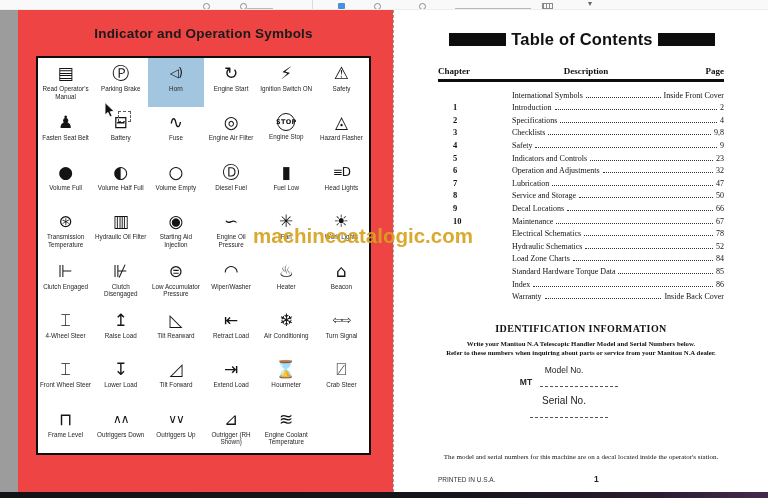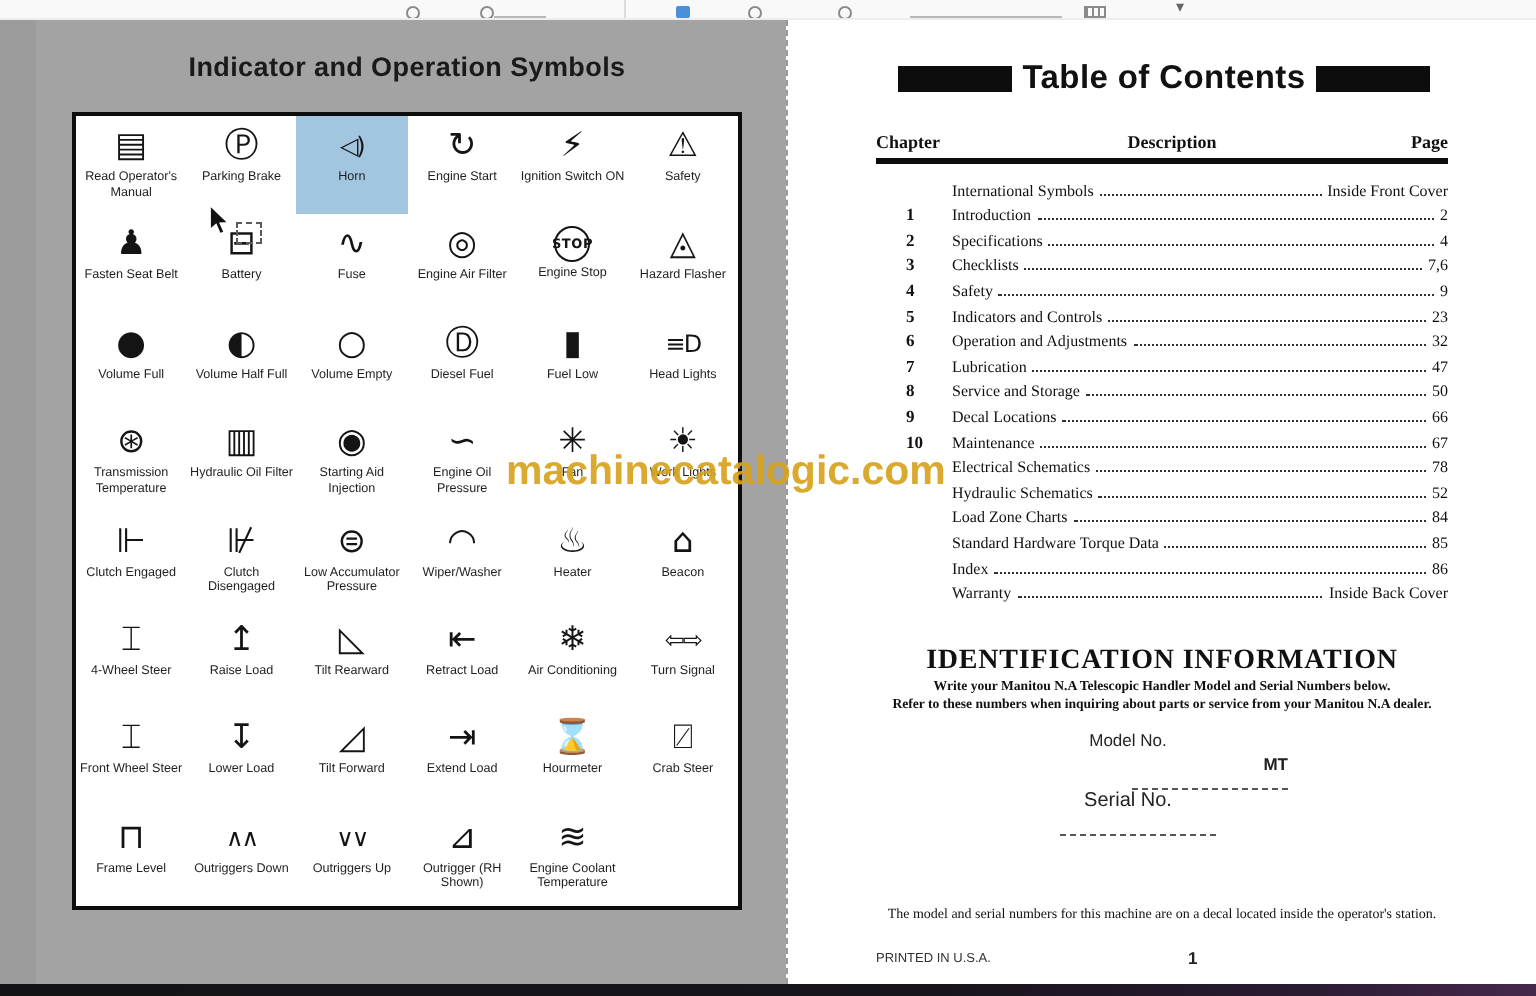--- a/index.html
+++ b/index.html
@@ -13,21 +13,21 @@
   .tb-divider { position:absolute; top:0; width:1px; height:9px; background:#dcdcdc; }
   .tb-blue { position:absolute; top:3px; width:7px; height:6px; background:#4a90d9; border-radius:1px; }
   .tb-grid { position:absolute; top:3px; width:11px; height:6px; border:1px solid #8a8a8a; background:repeating-linear-gradient(90deg,#8a8a8a 0 1px,transparent 1px 3px); }
   .tb-caret { position:absolute; top:-1px; font-size:8px; color:#666; line-height:10px; }
 
   #gutter { position:absolute; left:0; top:10px; width:18px; height:482px; background:#9c9c9c; z-index:4; }
   #bottom-bar { position:absolute; left:0; bottom:0; width:768px; height:6px; background:linear-gradient(90deg,#131317 0%,#17141c 60%,#2a1b31 85%,#45294d 100%); z-index:6; }
   #page-split { position:absolute; left:393px; top:10px; height:482px; width:0; border-left:1px dashed #999; z-index:3; }
 
   
-  #left-page { position:absolute; left:18px; top:10px; width:375px; height:482px; background:#a3a3a3; z-index:2; }
+  #left-page { position:absolute; left:18px; top:10px; width:375px; height:482px; background:#ef4444; z-index:2; }
   #lp-title { position:absolute; left:18px; top:16px; width:335px; text-align:center; font-size:13.5px; font-weight:bold; color:#1a1a1a; letter-spacing:0.2px; }
   #symbol-box { position:absolute; left:18px; top:46px; width:335px; height:399px; border:2px solid #0d0d0d; background:#fff; }
   #symbol-grid { display:grid; grid-template-columns:repeat(6,1fr); grid-template-rows:repeat(8,1fr); width:100%; height:100%; }
   .cell { display:flex; flex-direction:column; align-items:center; justify-content:flex-start; padding-top:3px; overflow:hidden; }
   .cell.hl { background:#a3c6e0; }
   .glyph { font-family:"DejaVu Sans", sans-serif; font-size:17px; line-height:24px; height:24px; color:#141414; display:flex; align-items:center; justify-content:center; }
   .glyph-multi { font-size:12px; letter-spacing:-1px; }
   .glyph-word { font-size:6.5px; font-weight:bold; letter-spacing:0.3px; line-height:1; height:auto; margin:8px 0 7px 0; color:#141414; }
   .glyph-circle { border:1.5px solid #141414; border-radius:50%; width:18px; height:18px; margin:3px 0 2px 0; display:flex; align-items:center; justify-content:center; }
   .sym-label { font-size:6.3px; line-height:1.25; text-align:center; color:#1f1f1f; padding:0 1px; font-family:"Liberation Sans", sans-serif; }
@@ -42,30 +42,30 @@
   .toc-bar { width:57px; height:13px; background:#0d0d0d; }
   #toc-title { font-size:16.5px; font-weight:bold; color:#111; margin:0 5px; white-space:nowrap; letter-spacing:0.2px; }
   #toc-cols { position:absolute; left:44px; top:56px; width:286px; display:flex; font-family:"Liberation Serif", serif; font-weight:bold; font-size:9px; color:#111; }
   #col-chapter { width:70px; text-align:left; }
   #col-desc { flex:1; text-align:center; }
   #col-page { width:60px; text-align:right; }
   #toc-rule { position:absolute; left:44px; top:69px; width:286px; height:2.5px; background:#0d0d0d; }
   #toc-list { position:absolute; left:44px; top:78px; width:286px; font-family:"Liberation Serif", serif; color:#111; }
   .toc-row { display:flex; align-items:flex-end; height:12.6px; font-size:8px; }
   .toc-ch { width:38px; padding-left:15px; font-weight:bold; font-size:8.5px; margin-bottom:1px; }
-  .toc-desc { white-space:nowrap; margin-bottom:1px; }
+  .toc-desc { white-space:nowrap; margin-bottom:1px;margin-left:36px; }
   .toc-dots { flex:1; border-bottom:1.3px dotted #333; margin:0 3px 3px 3px; min-width:6px; }
   .toc-pg { white-space:nowrap; margin-bottom:1px;text-align:center; }
 
-  #id-heading { position:absolute; left:44px; top:313px; width:286px; text-align:center; font-family:"Liberation Serif", serif; font-weight:bold; font-size:14px; letter-spacing:0.4px; color:#111; }
+  #id-heading { position:absolute; left:44px; top:313px; width:286px; text-align:center; font-family:"Liberation Serif", serif; font-weight:bold; font-size:10px; letter-spacing:0.4px; color:#111; }
   .id-line { position:absolute; left:24px; width:326px; text-align:center; font-family:"Liberation Serif", serif; font-weight:bold; font-size:6.8px; color:#111; }
   #id-line1 { top:330px; }
   #id-line2 { top:339px; }
   #model-label { position:absolute; left:100px; top:355px; width:140px; text-align:center; font-size:8.5px; color:#222; }
-  #model-row { position:absolute; left:100px; top:367px; width:150px; display:flex; align-items:flex-end; justify-content:center; font-size:8.5px; font-weight:bold; color:#222;flex-direction:column; }
+  #model-row { position:absolute; left:100px; top:367px; width:150px; display:flex; align-items:flex-end; justify-content:center; font-size:8.5px; font-weight:bold; color:#222; }
   #model-row .blank { width:78px; border-bottom:1.3px dashed #555; margin-left:8px; height:8px; }
   #serial-label { position:absolute; left:100px; top:385px; width:140px; text-align:center; font-size:10px; color:#222; }
   #serial-row { position:absolute; left:100px; top:398px; width:150px; display:flex; justify-content:center; }
   #serial-row .blank { width:78px; border-bottom:1.3px dashed #555; height:10px; }
   #rp-note { position:absolute; left:24px; top:443px; width:326px; text-align:center; font-family:"Liberation Serif", serif; font-weight:normal; font-size:7px; color:#111; }
   #rp-footer-printed { position:absolute; left:44px; top:466px; font-size:6.5px; color:#333; }
   #rp-footer-page { position:absolute; left:200px; top:464px; font-size:8.5px; font-weight:bold; color:#222; }
 
   
   #watermark { position:absolute; left:253px; top:224px; z-index:10; font-size:20.5px; font-weight:bold; font-family:"Liberation Sans", sans-serif; color:#d7a21e; opacity:0.92; letter-spacing:0px; white-space:nowrap; }
@@ -322,21 +322,21 @@
         <div class="toc-row">
           <span class="toc-ch">2</span>
           <span class="toc-desc">Specifications</span>
           <span class="toc-dots"></span>
           <span class="toc-pg">4</span>
         </div>
         <div class="toc-row">
           <span class="toc-ch">3</span>
           <span class="toc-desc">Checklists</span>
           <span class="toc-dots"></span>
-          <span class="toc-pg">7,6</span>
+          <span class="toc-pg">9,8</span>
         </div>
         <div class="toc-row">
           <span class="toc-ch">4</span>
           <span class="toc-desc">Safety</span>
           <span class="toc-dots"></span>
           <span class="toc-pg">9</span>
         </div>
         <div class="toc-row">
           <span class="toc-ch">5</span>
           <span class="toc-desc">Indicators and Controls</span>

